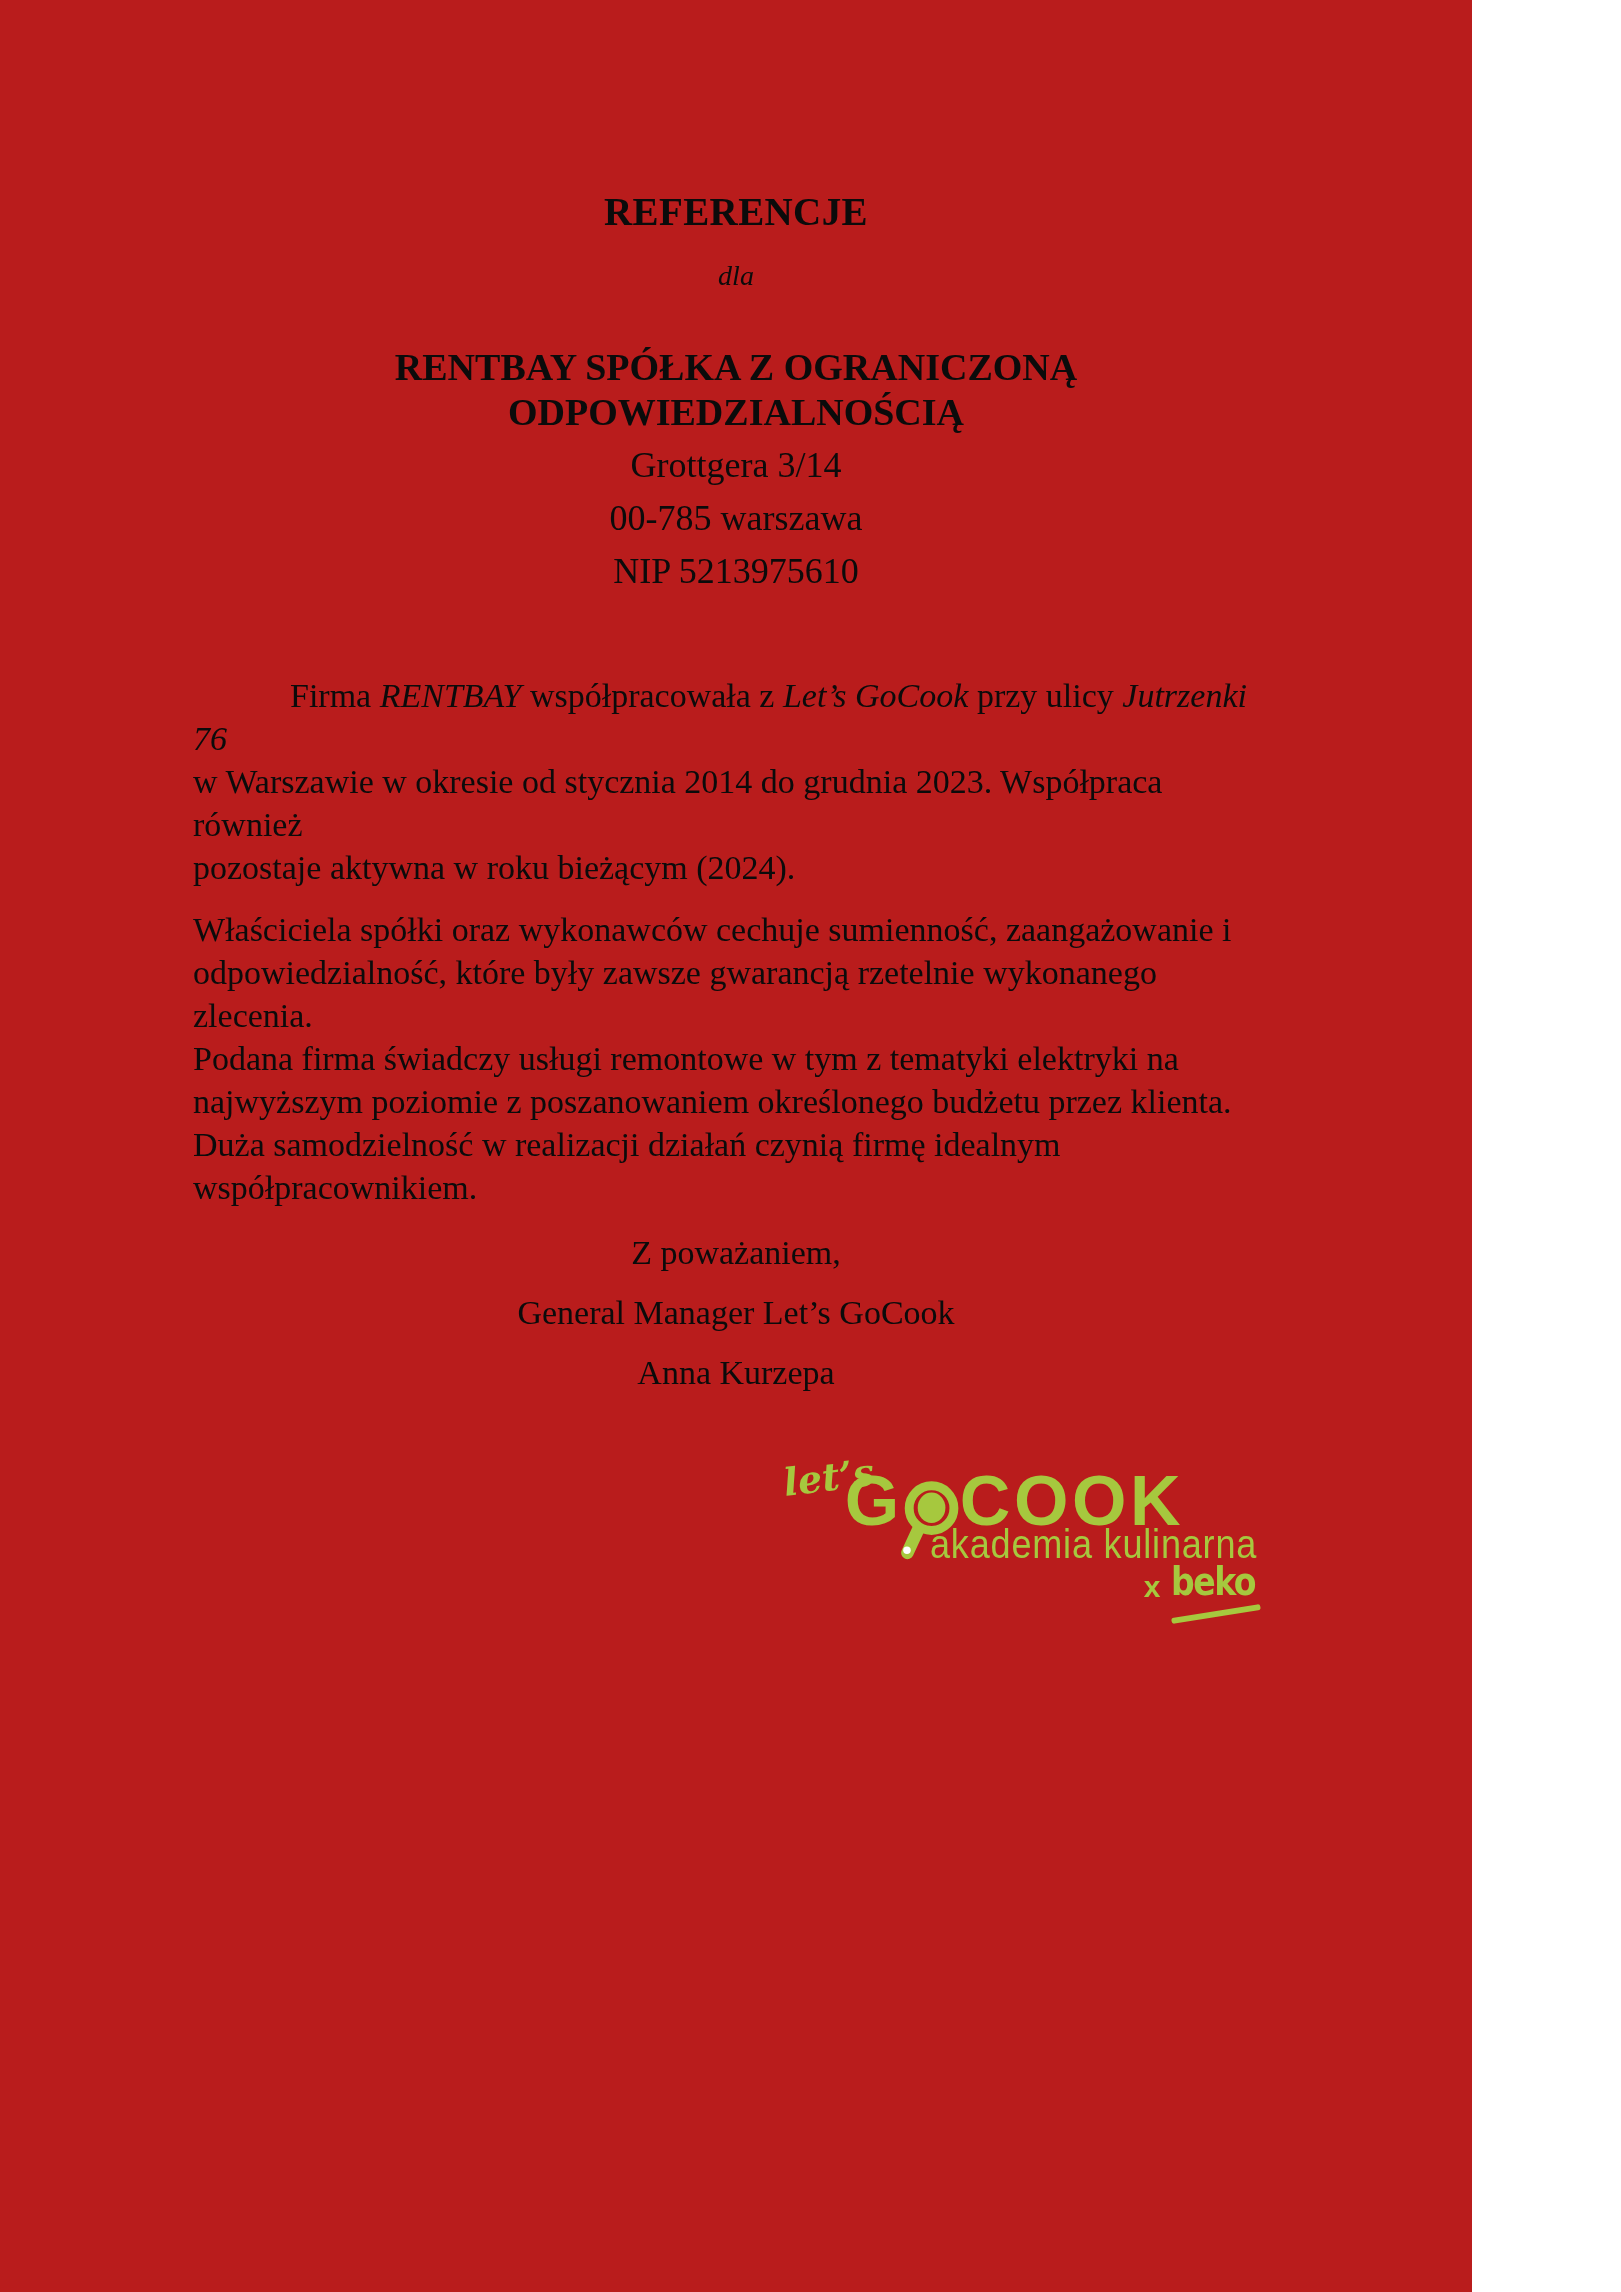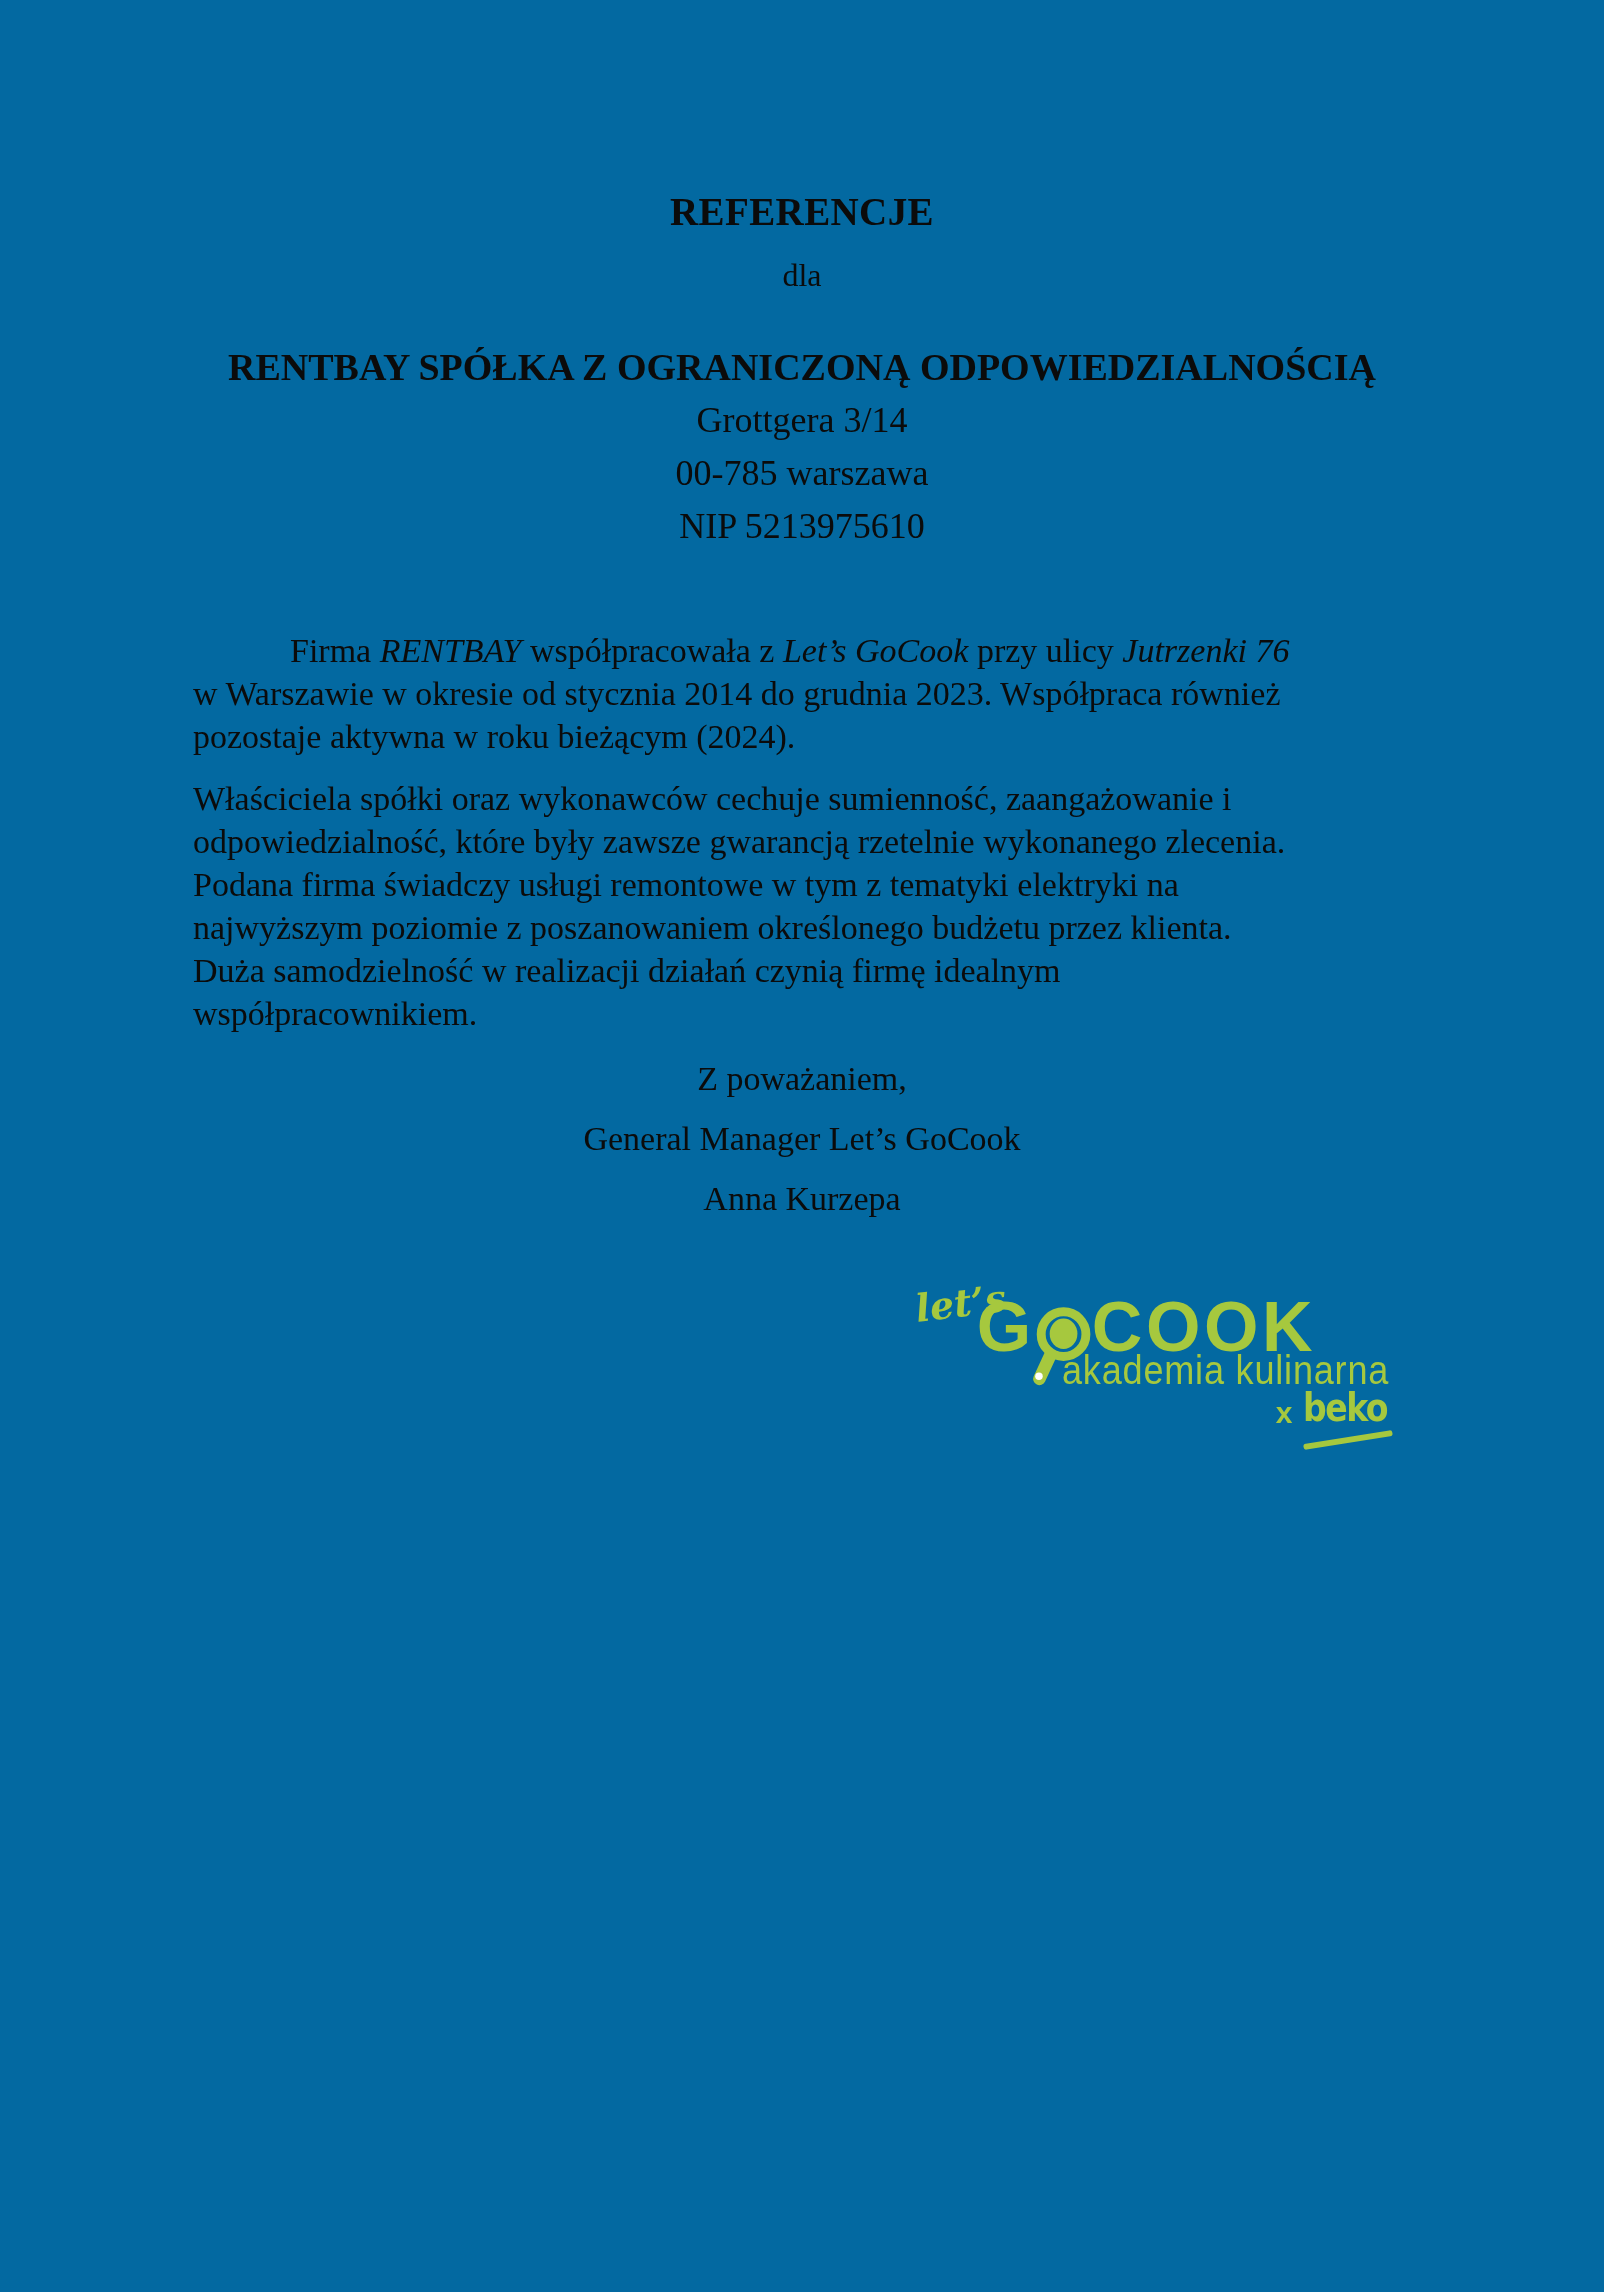--- a/index.html
+++ b/index.html
@@ -1,39 +1,40 @@
 <!DOCTYPE html>
 <html lang="pl" style="--logo-green: #a6c83e;font-size:14.3px"><head>
 <meta charset="utf-8">
 <style>
   html, body { margin: 0; padding: 0; background: #ffffff; }
   .page {
     position: relative;
-    width: 1604px;
+    width: 1472px;
     height: 2293px;
-    background: #0369a1;
+    background: #b91c1c;
     color: #0b0b0b;
     font-family: "Liberation Serif", serif;
     box-sizing: border-box;
     padding: 191px 193px 0 193px;
     overflow: hidden;
   }
 
   
   .doc-header { text-align: center; }
   .title {
     margin: 0;
     font-size: 39px;
     font-weight: bold;
     line-height: 41px;
     letter-spacing: 0.4px;
   }
   .dla {
     margin: 23px 0 16px 0;
-    font-size: 32px;
+    font-size: 28px;
+    font-style: italic;
     line-height: 41px;
   }
   .company {
     margin: 49px 0 0 0;
     font-size: 38px;
     font-weight: bold;
     line-height: 45px;
   }
   .addr {
     margin: 8px 0 0 0;

